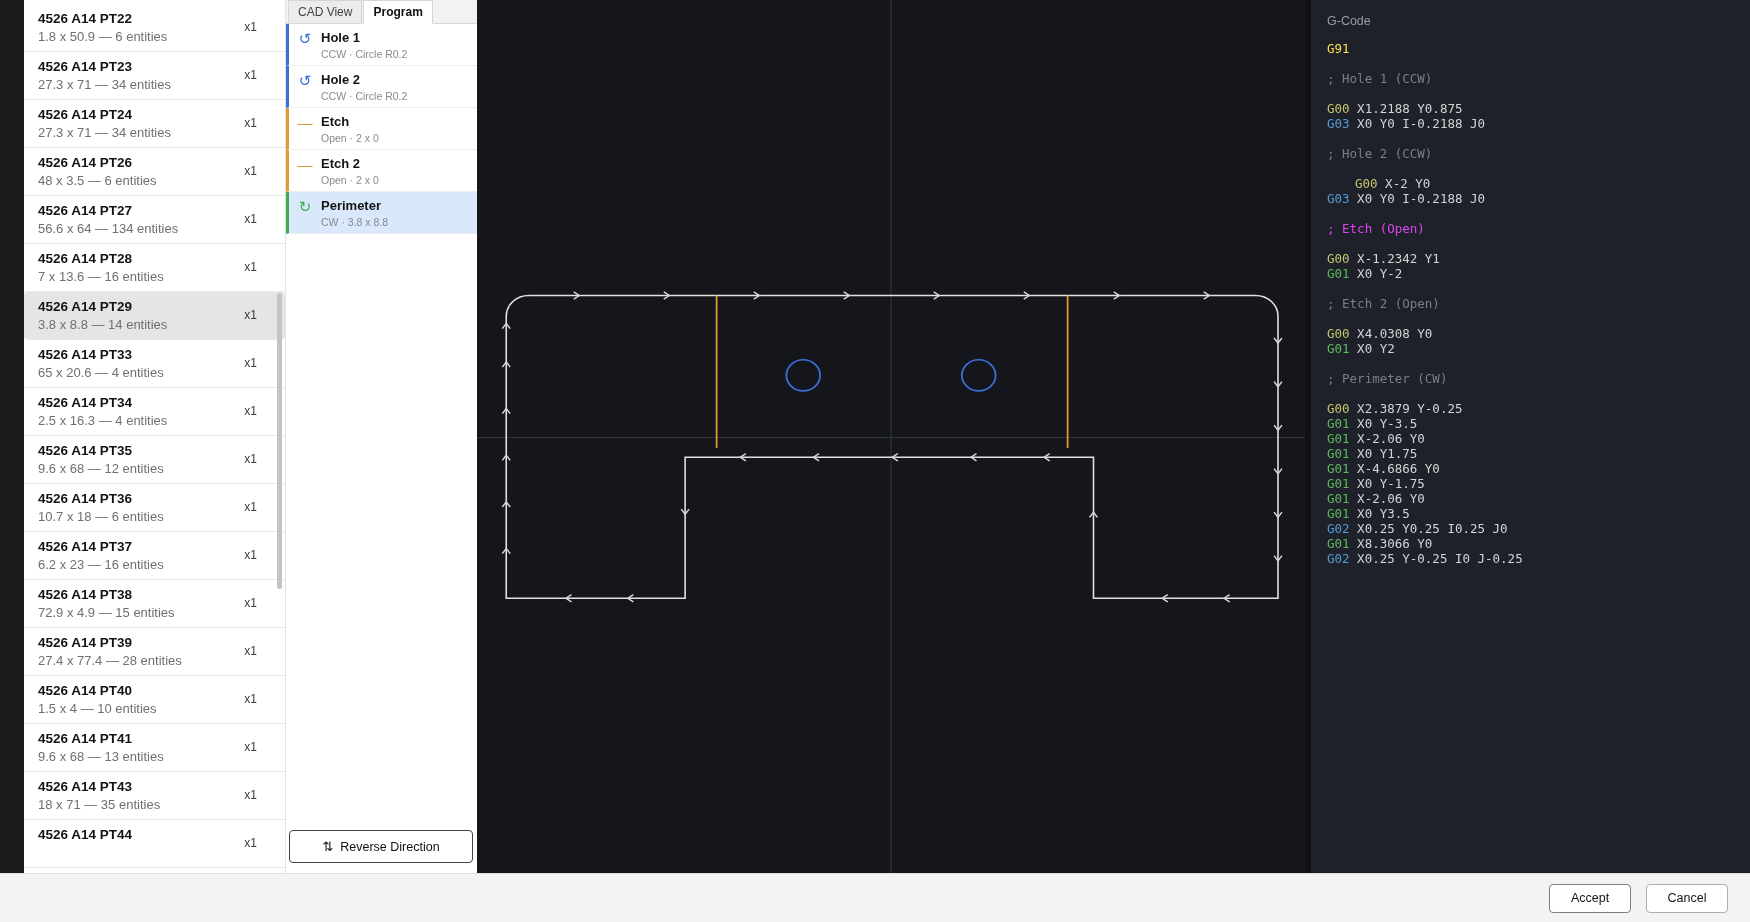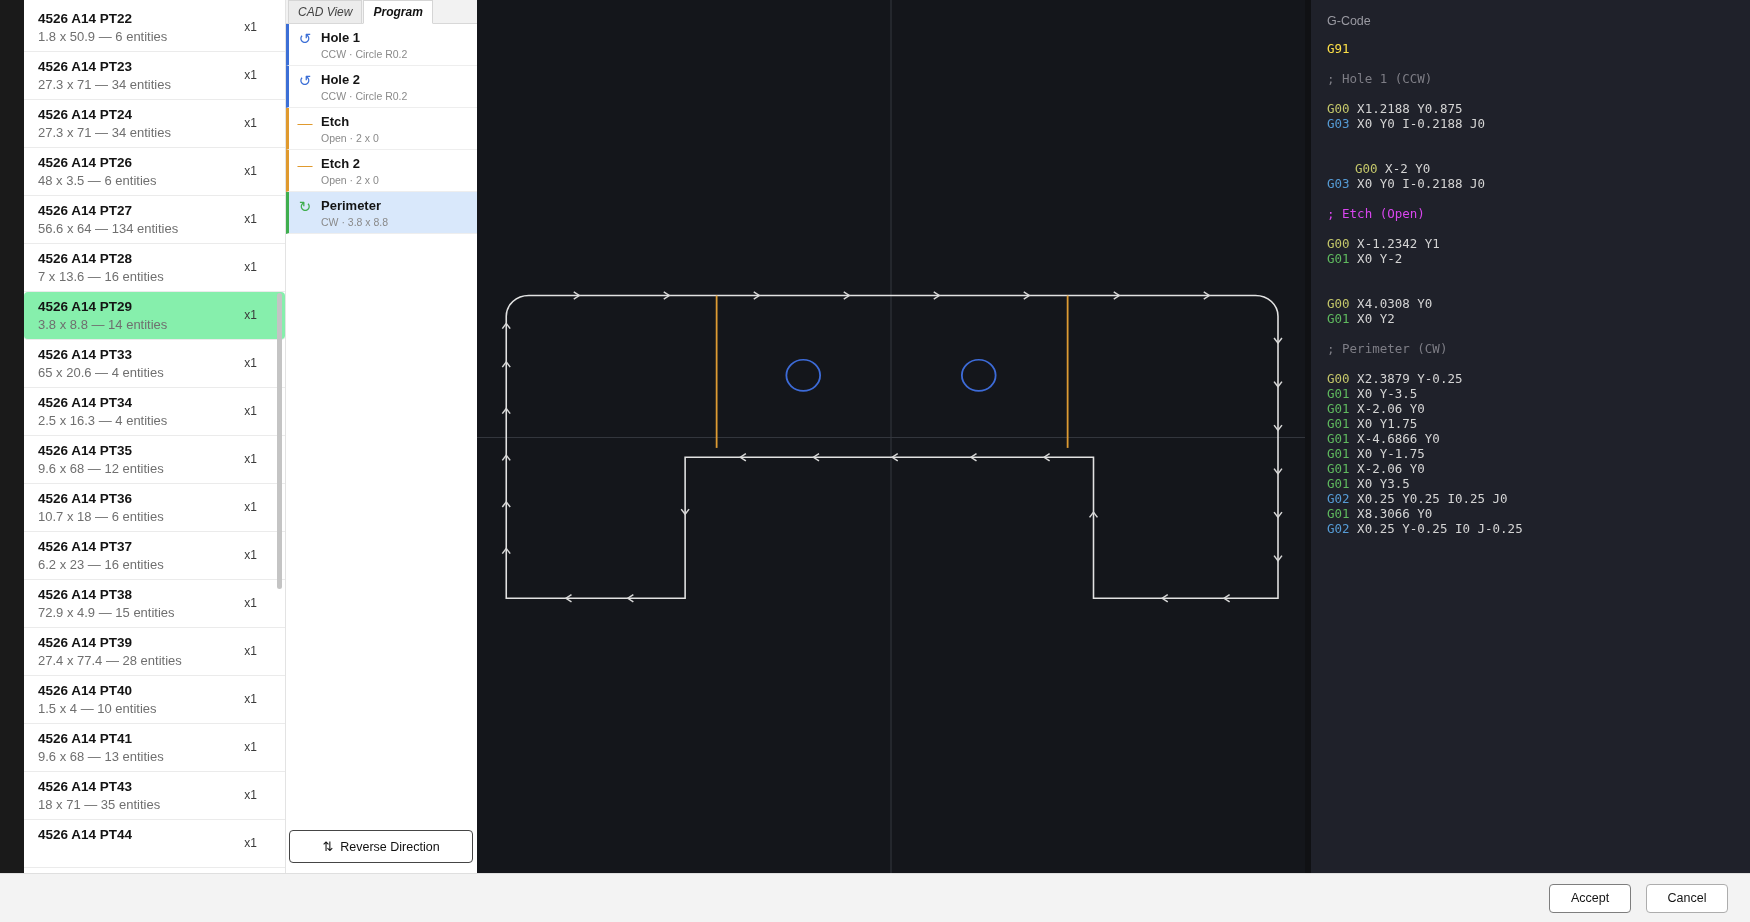--- a/index.html
+++ b/index.html
@@ -15,31 +15,31 @@
   .min-glyph { width:11px; height:1px; background:#dcdcdc; display:inline-block; }
   .max-glyph { width:10px; height:10px; border:1px solid #dcdcdc; border-radius:2px; display:inline-block; }
   .close-glyph { font-size:16px; line-height:1; }
 
   
   .main { flex:1; display:flex; min-height:0;padding-left:24px; }
 
   
   .sidebar { width:262px; background:#ffffff; position:relative; overflow:hidden; border-right:1px solid #e3e3e3; padding-top:4px; }
   .part-row { height:48px; padding:7px 34px 0 14px; position:relative; border-bottom:1px solid #ebebeb; }
-  .part-row.selected { background:#86efac; border-radius:4px; }
+  .part-row.selected { background:#e5e5e5; border-radius:4px; }
   .part-name { font-size:13.5px; font-weight:700; color:#141414; white-space:nowrap; }
   .part-meta { font-size:13px; color:#6f6f6f; margin-top:3px; white-space:nowrap; }
   .part-qty { position:absolute; right:28px; top:16px; font-size:12px; color:#3a3a3a; }
   .side-scrollbar { position:absolute; right:3px; top:293px; width:5px; height:296px; background:#c4c4c4; border-radius:3px; }
 
   
   .middle { width:191px; background:#ffffff; display:flex; flex-direction:column; }
   .tabbar { flex:0 0 24px; display:flex; align-items:flex-end; background:#f2f2f2; border-bottom:1px solid #d8d8d8; padding-left:2px; }
   .tab { height:23px; padding:0 9px; font-size:12px; color:#444; display:flex; align-items:center;
-         background:#ececec; border:1px solid #d5d5d5; border-bottom:none; margin-right:1px; cursor:default;font-style:italic; }
+         background:#ececec; border:1px solid #d5d5d5; border-bottom:none; margin-right:1px; cursor:default; }
   .tab.active { background:#ffffff; color:#111; font-weight:700; margin-bottom:-1px; height:24px;
                 border-bottom:1px solid #ffffff; }
   .ops { flex:1; overflow:hidden; }
   .op-row { height:42px; border-left:3px solid #999; border-bottom:1px solid #eeeeee; padding:6px 6px 0 8px;
             display:flex; gap:8px; align-items:flex-start; }
   .op-row.selected { background:#d9e8fb; }
   .op-icon { width:16px; font-size:15px; line-height:16px; text-align:center; flex:0 0 16px; margin-top:1px; }
   .op-title { font-size:13px; font-weight:700; color:#141414; }
   .op-meta { font-size:10.5px; color:#8a8a8a; margin-top:3px; white-space:nowrap; }
   .reverse-wrap { flex:0 0 auto; padding:6px 4px 10px 3px; }
@@ -252,29 +252,31 @@
     <div class="gcode">
       <div class="gcode-header">G-Code</div>
       <div class="gcode-lines">
           <div class="gline" style="color: rgb(212, 212, 212);"><span style="color: #fde047;">G91</span></div>
           <div class="gline">&nbsp;</div>
           <div class="gline" style="color: rgb(125, 125, 133);">; Hole 1 (CCW)</div>
           <div class="gline">&nbsp;</div>
           <div class="gline" style="color: rgb(212, 212, 212);"><span style="color: rgb(196, 199, 106);">G00</span> X1.2188 Y0.875</div>
           <div class="gline" style="color: rgb(212, 212, 212);"><span style="color: rgb(86, 156, 214);">G03</span> X0 Y0 I-0.2188 J0</div>
           <div class="gline">&nbsp;</div>
+          <div class="gline" style="color: rgb(125, 125, 133);">; Hole 2 (CCW)</div>
           <div class="gline">&nbsp;</div>
           <div class="gline" style="color: rgb(212, 212, 212); margin-left: 28px;"><span style="color: rgb(196, 199, 106);">G00</span> X-2 Y0</div>
           <div class="gline" style="color: rgb(212, 212, 212);"><span style="color: rgb(86, 156, 214);">G03</span> X0 Y0 I-0.2188 J0</div>
           <div class="gline">&nbsp;</div>
           <div class="gline" style="color: #d946ef;">; Etch (Open)</div>
           <div class="gline">&nbsp;</div>
           <div class="gline" style="color: rgb(212, 212, 212);"><span style="color: rgb(196, 199, 106);">G00</span> X-1.2342 Y1</div>
           <div class="gline" style="color: rgb(212, 212, 212);"><span style="color: rgb(95, 186, 95);">G01</span> X0 Y-2</div>
           <div class="gline">&nbsp;</div>
+          <div class="gline" style="color: rgb(125, 125, 133);">; Etch 2 (Open)</div>
           <div class="gline">&nbsp;</div>
           <div class="gline" style="color: rgb(212, 212, 212);"><span style="color: rgb(196, 199, 106);">G00</span> X4.0308 Y0</div>
           <div class="gline" style="color: rgb(212, 212, 212);"><span style="color: rgb(95, 186, 95);">G01</span> X0 Y2</div>
           <div class="gline">&nbsp;</div>
           <div class="gline" style="color: rgb(125, 125, 133);">; Perimeter (CW)</div>
           <div class="gline">&nbsp;</div>
           <div class="gline" style="color: rgb(212, 212, 212);"><span style="color: rgb(196, 199, 106);">G00</span> X2.3879 Y-0.25</div>
           <div class="gline" style="color: rgb(212, 212, 212);"><span style="color: rgb(95, 186, 95);">G01</span> X0 Y-3.5</div>
           <div class="gline" style="color: rgb(212, 212, 212);"><span style="color: rgb(95, 186, 95);">G01</span> X-2.06 Y0</div>
           <div class="gline" style="color: rgb(212, 212, 212);"><span style="color: rgb(95, 186, 95);">G01</span> X0 Y1.75</div>

